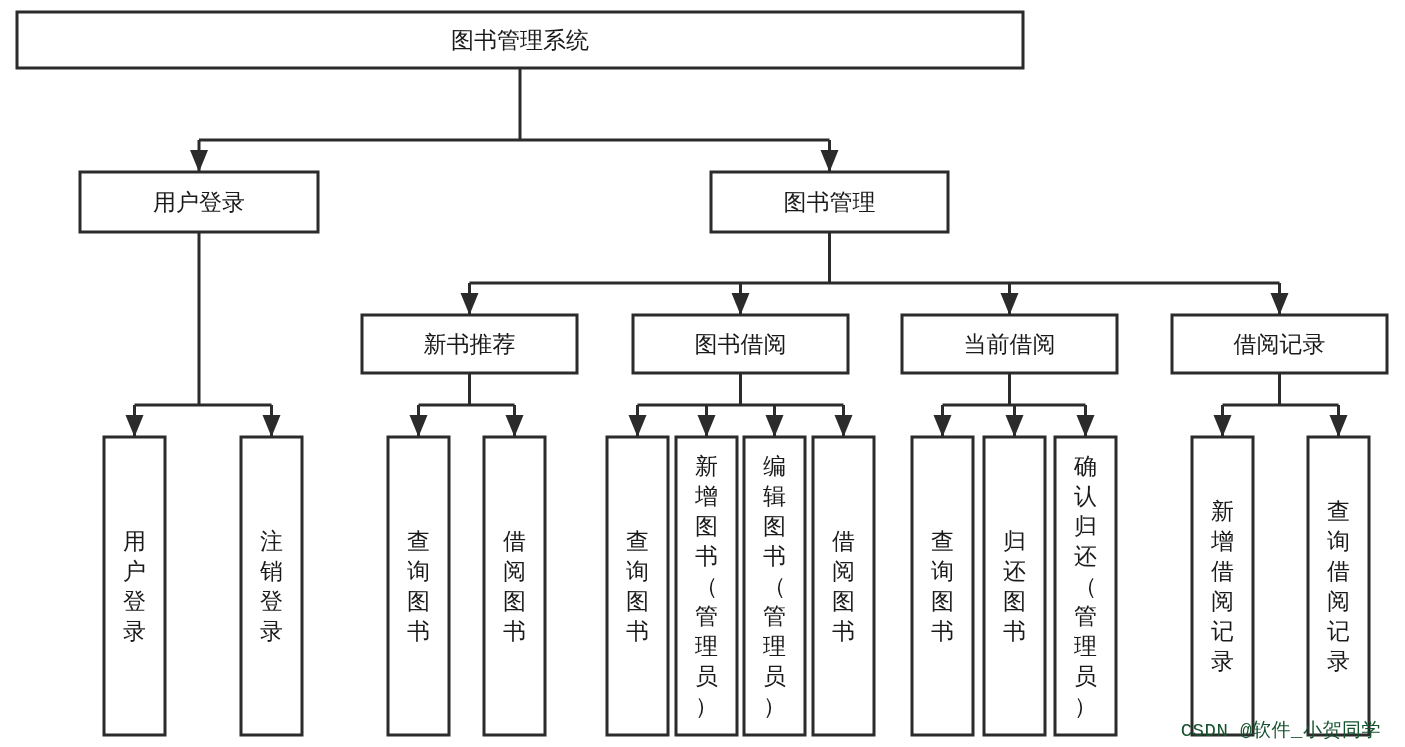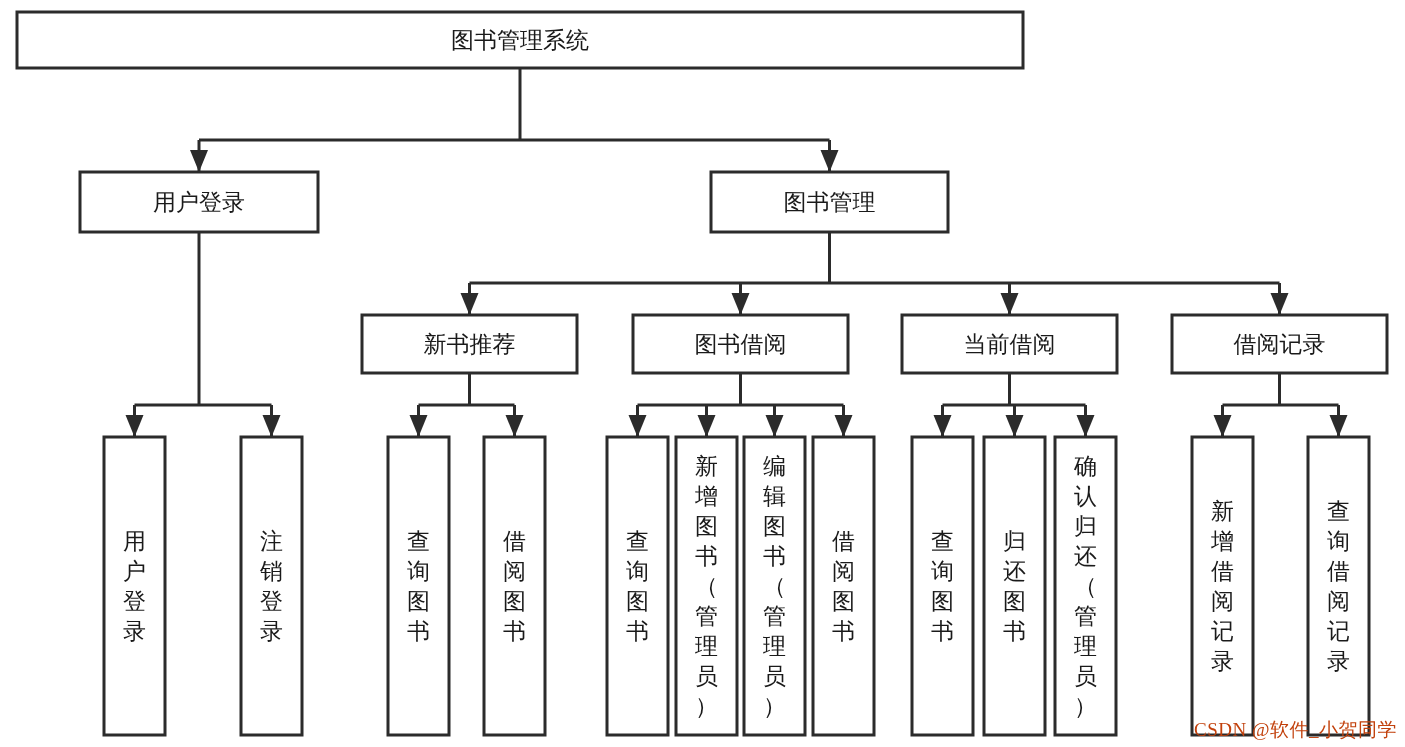--- a/index.html
+++ b/index.html
@@ -48,25 +48,25 @@
     stroke: #2b2b2b;
     stroke-width: 3;
     fill: none;
   }
   .arrow-head {
     fill: #2b2b2b;
     stroke: none;
   }
   .watermark-text {
     position: absolute;
-    right: 8px;
+    right: 24px;
     bottom: 4px;
-    font-family: Liberation Serif, serif;
+    font-family: Liberation Mono, monospace;
     font-size: 19px;
-    color: #c2410c;
+    color: #14532d;
     white-space: nowrap;
     letter-spacing: 0.5px;
   }
 </style>
 </head>
 <body>
 
 <div id="diagram-root">
   <svg class="diagram-svg" id="diagram-svg" viewBox="0 0 1405 747" xmlns="http://www.w3.org/2000/svg">
       <g>

